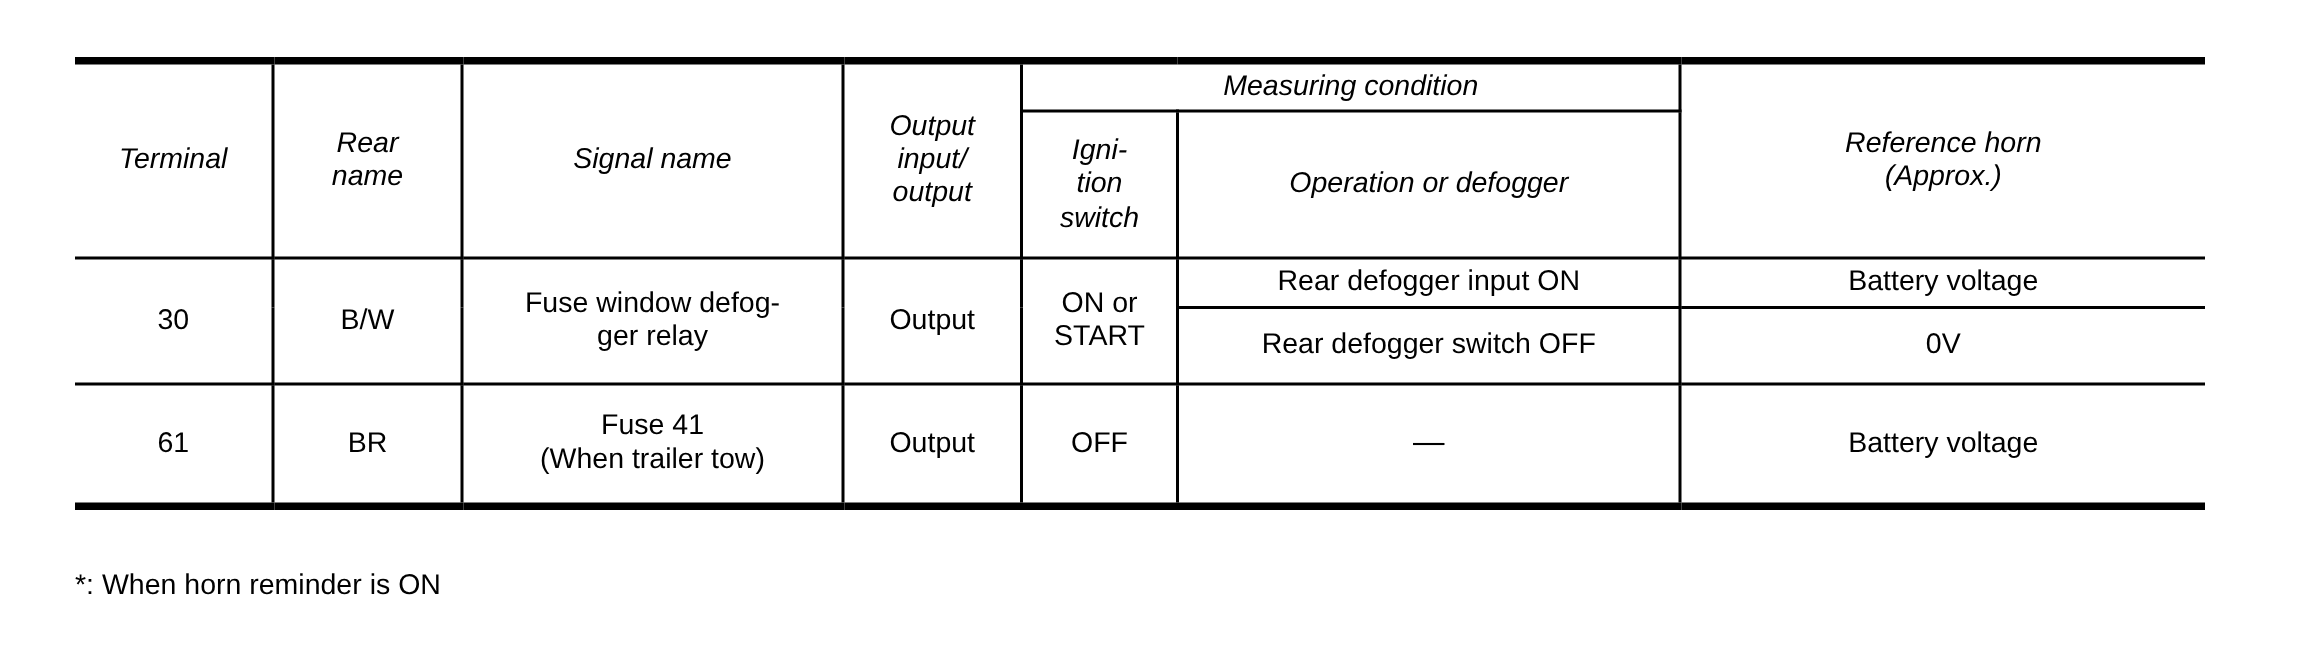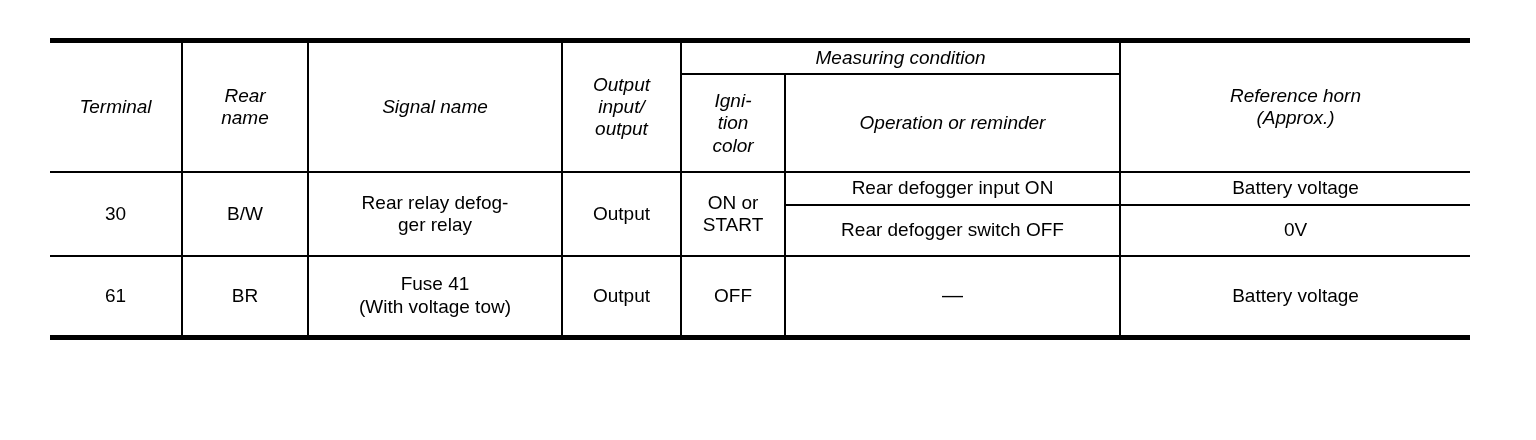--- a/index.html
+++ b/index.html
@@ -117,30 +117,30 @@
         <td class="hdr thick-top" rowspan="2">
           <div>Reference horn</div>
           <div>(Approx.)</div>
         </td>
       </tr>
 
       <tr>
         <td class="hdr sub-hdr">
           <div>Igni-</div>
           <div>tion</div>
-          <div>color</div>
+          <div>switch</div>
         </td>
-        <td class="hdr">Operation or reminder</td>
+        <td class="hdr">Operation or defogger</td>
       </tr>
 
       <tr>
         <td class="row-a" rowspan="2">30</td>
         <td rowspan="2">B/W</td>
         <td class="cell-left" rowspan="2">
-          <div>Rear relay defog-</div>
+          <div>Fuse window defog-</div>
           <div>ger relay</div>
         </td>
         <td rowspan="2">Output</td>
         <td rowspan="2">
           <div>ON or</div>
           <div>START</div>
         </td>
         <td class="cell-left">Rear defogger input ON</td>
         <td>Battery voltage</td>
       </tr>
@@ -148,25 +148,26 @@
       <tr>
         <td class="cell-left row-b">Rear defogger switch OFF</td>
         <td>0V</td>
       </tr>
 
       <tr>
         <td class="row-c thick-bottom">61</td>
         <td class="thick-bottom">BR</td>
         <td class="cell-left thick-bottom">
           <div>Fuse 41</div>
-          <div>(With voltage tow)</div>
+          <div>(When trailer tow)</div>
         </td>
         <td class="thick-bottom">Output</td>
         <td class="thick-bottom">OFF</td>
         <td class="dash thick-bottom">—</td>
         <td class="thick-bottom">Battery voltage</td>
       </tr>
 
     </tbody>
   </table>
 
+  <div class="footnote">*: When horn reminder is ON</div>
 
 </div>
 
 </body></html>

